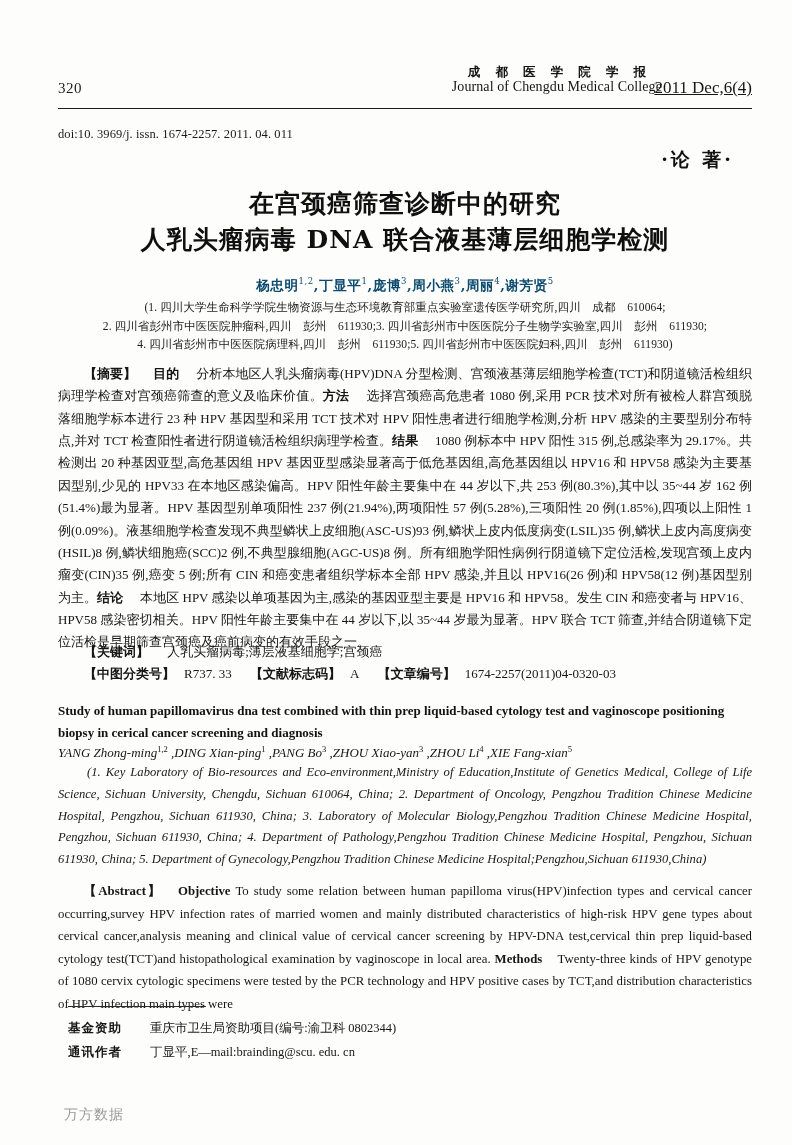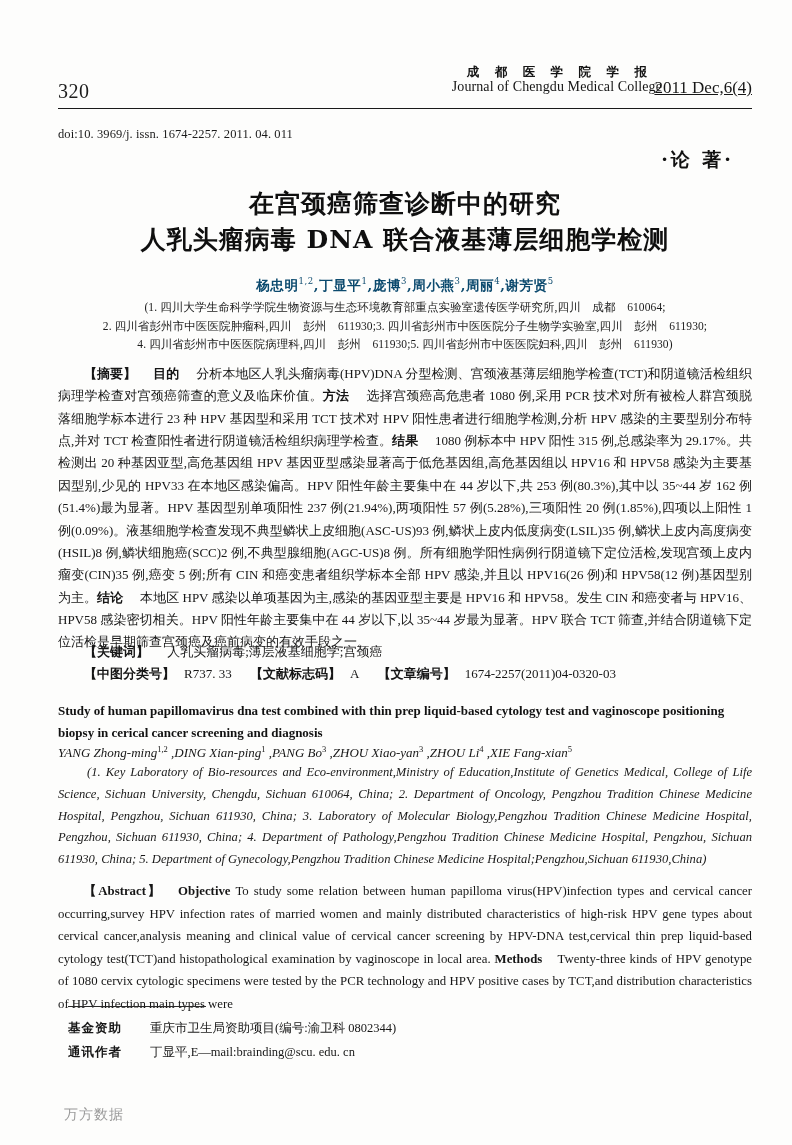--- a/index.html
+++ b/index.html
@@ -26,33 +26,33 @@
     position: absolute;
     left: 58px;
     top: 66px;
     width: 694px;
     height: 42px;
   }
   .folio {
     position: absolute;
     left: 0;
     top: 14px;
-    font-size: 20px;
+    font-size: 15px;
     letter-spacing: 0.5px;
     color: #1c1c1c;
   }
   .journal-block {
     position: absolute;
     right: 90px;
     top: 0;
     text-align: center;
     line-height: 1.05;
   }
   .journal-cn {
-    font-family: Liberation Sans, sans-serif;
+    font-family: Liberation Serif, serif;
     font-size: 12.5px;
     font-weight: bold;
     letter-spacing: 6px;
     padding-left: 6px;
     color: #141414;
   }
   .journal-en {
     font-size: 14px;
     letter-spacing: 0.1px;
     color: #141414;

